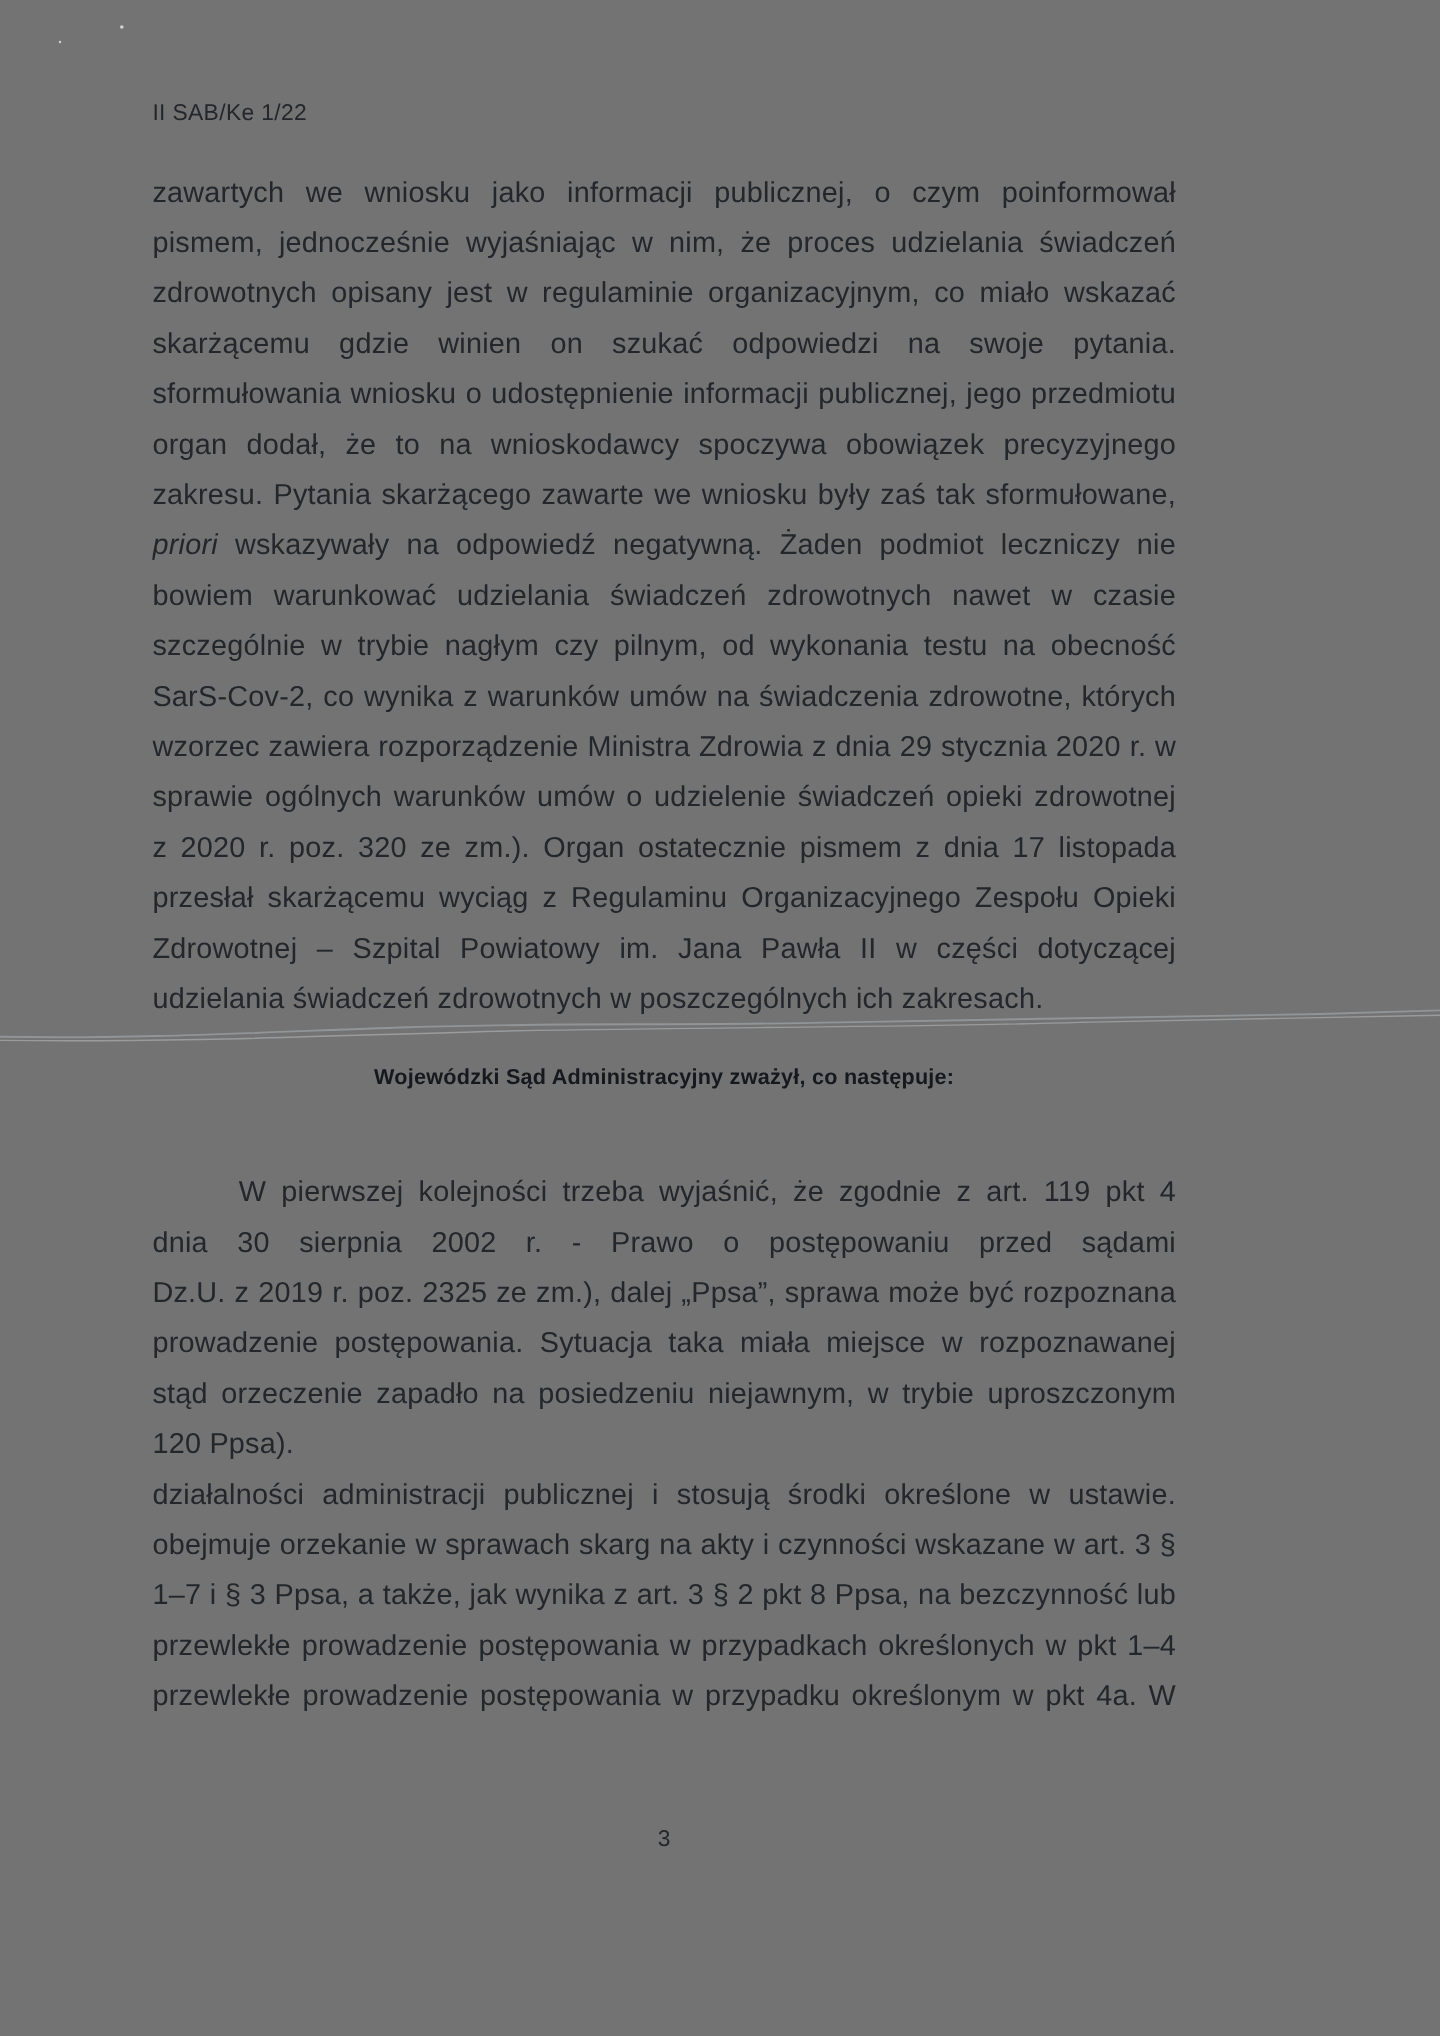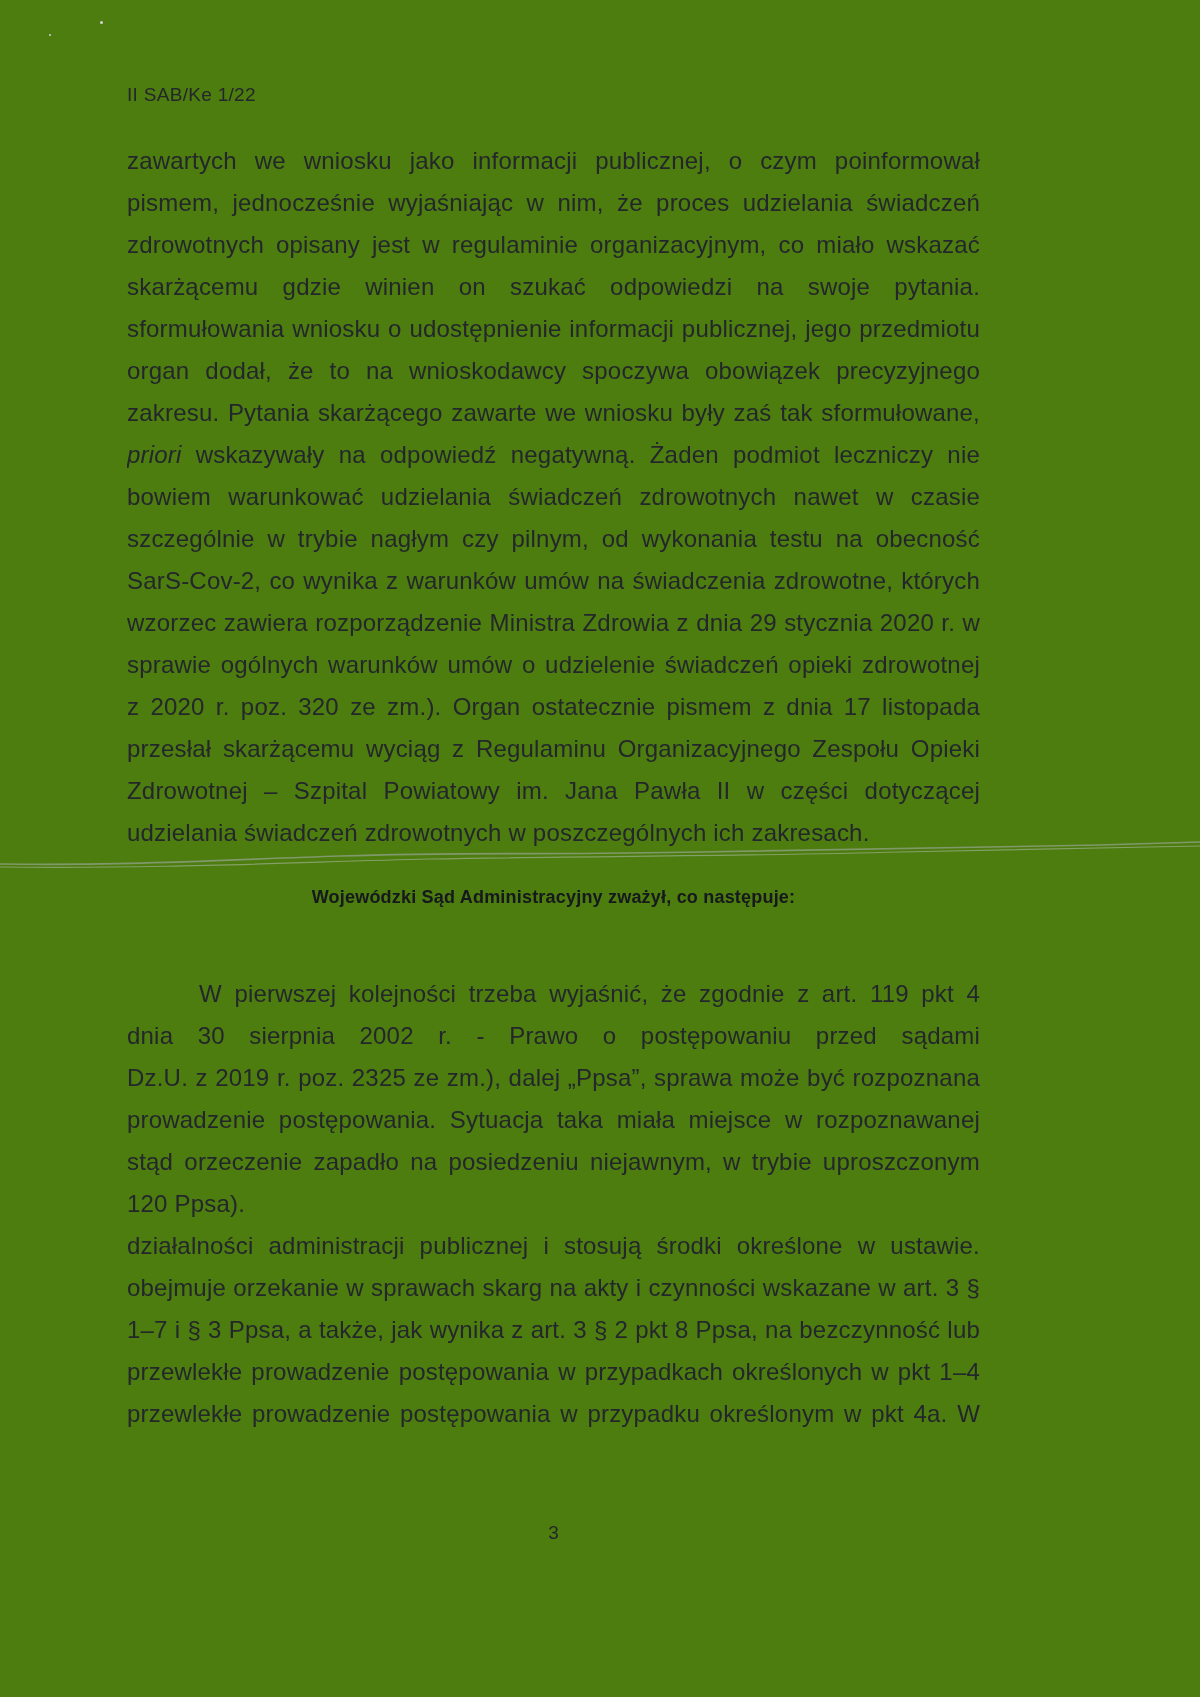--- a/index.html
+++ b/index.html
@@ -1,20 +1,20 @@
 <!DOCTYPE html>
 <html lang="pl"><head>
 <meta charset="utf-8">
 <style>
   html, body { margin: 0; padding: 0; background: #ffffff; }
   .page {
     position: relative;
     width: 1200px;
     height: 1697px;
-    background: #4d7c0f;
+    background: #737373;
     font-family: "Liberation Sans", sans-serif;
     color: #23272b;
     overflow: hidden;
   }
   .case-number {
     position: absolute;
     left: 127px;
     top: 84px;
     font-size: 19px;
     letter-spacing: 0.3px;

